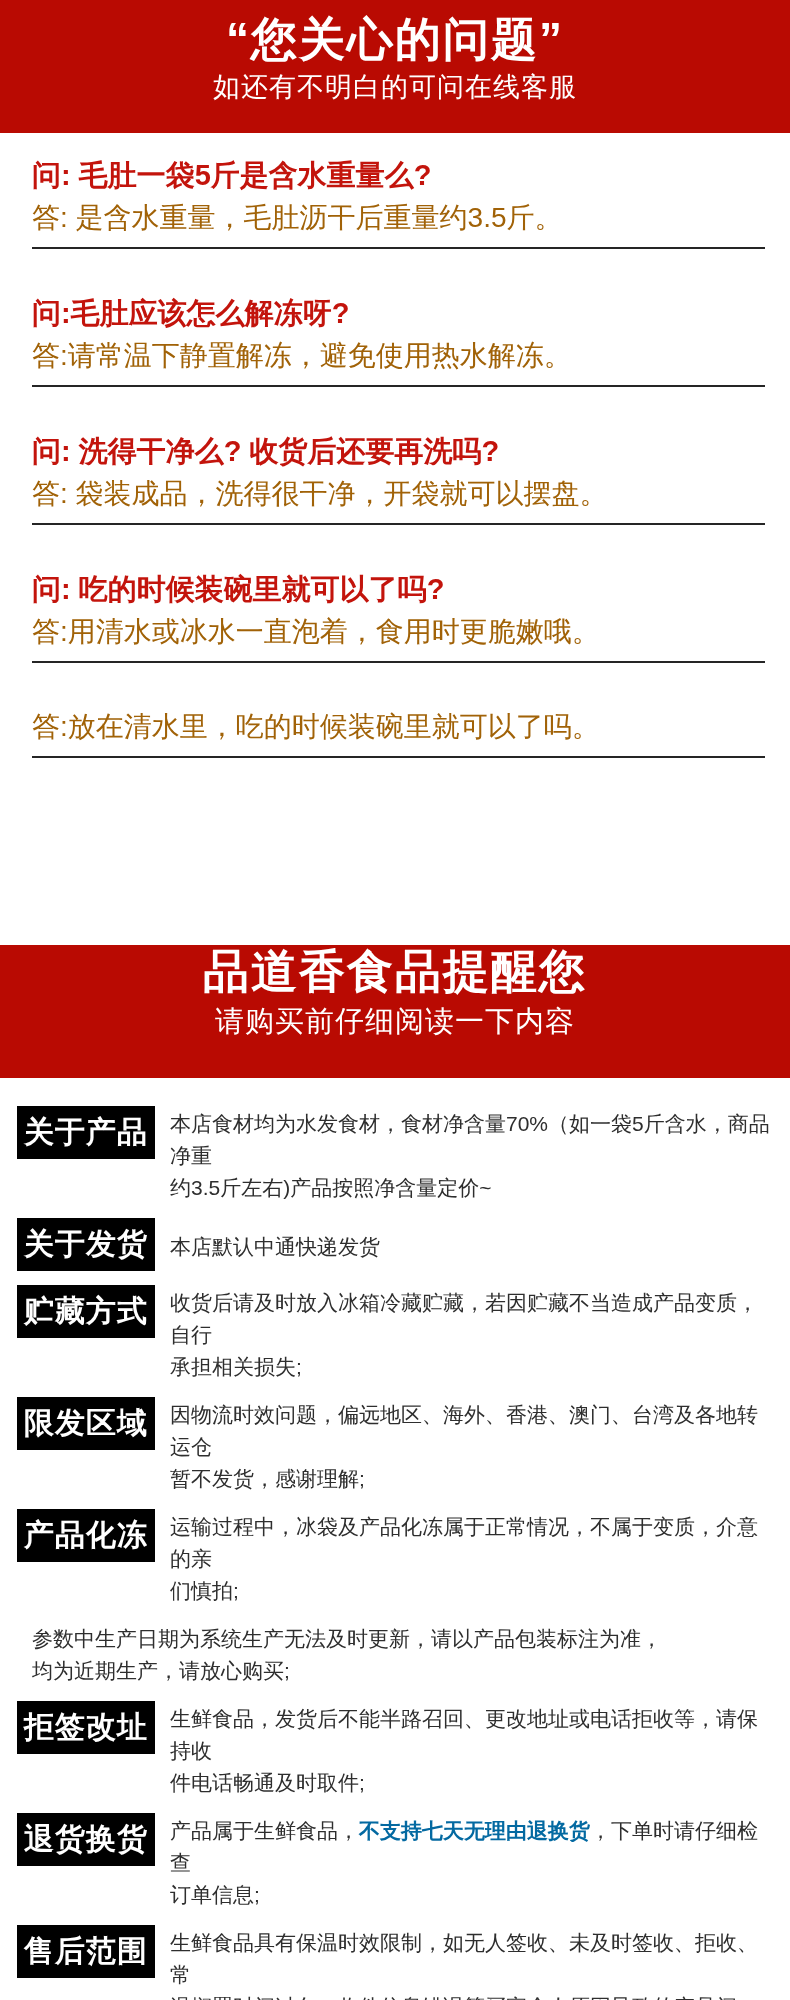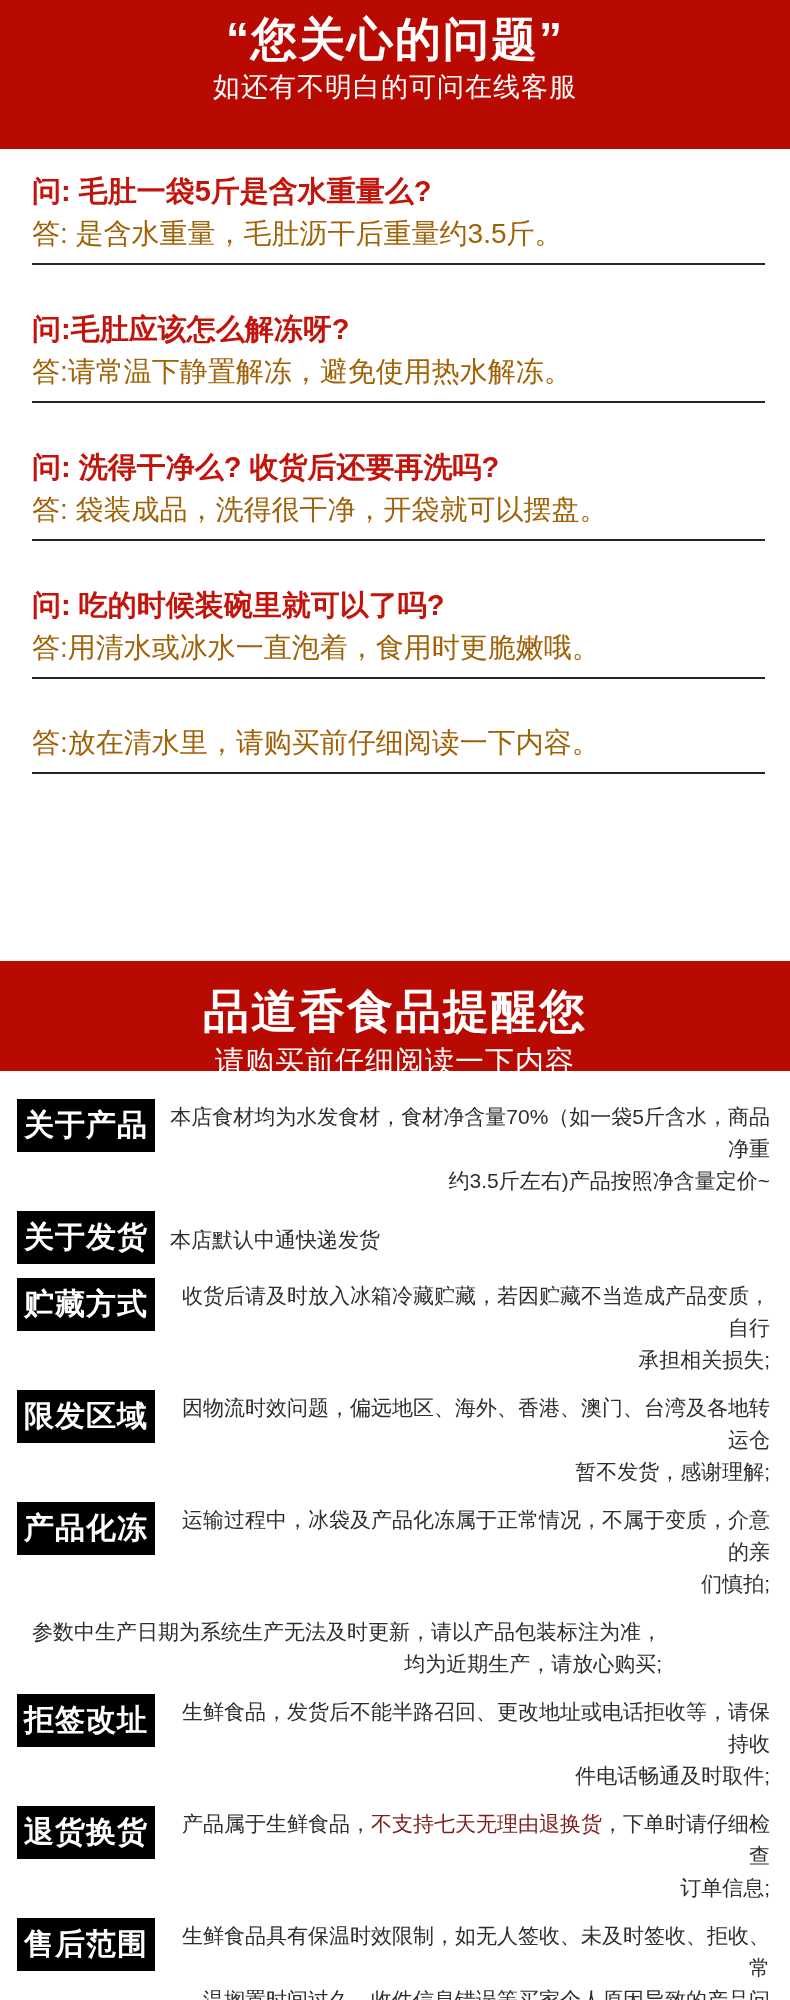--- a/index.html
+++ b/index.html
@@ -12,21 +12,21 @@
     font-family: "Liberation Sans", "DejaVu Sans", sans-serif;
   }
 
   
   .banner {
     background: #b90a02;
     color: #ffffff;
     text-align: center;
   }
   .banner-top {
-    height: 149px;
+    height: 133px;
     padding-top: 13px;
   }
   .banner-title {
     font-size: 46px;
     font-weight: bold;
     line-height: 52px;
     letter-spacing: 2px;
   }
   .banner-sub {
     font-size: 27px;
@@ -54,37 +54,35 @@
     line-height: 32px;
     margin-top: 11px;
   }
   .qa-divider {
     border-bottom: 2px solid #252525;
     margin-top: 13px;
   }
 
   
   .banner-notice {
-    height: 110px;
-    padding-top: 24px;
+    height: 133px;
   }
   .banner-notice .banner-title { font-size: 46px; }
   .banner-notice .banner-sub { font-size: 29px; margin-top: 9px; }
 
   
   .notice-section {
     height: 1045px;
     padding: 28px 20px 0 17px;
     overflow: hidden;
   }
   .notice-row {
     display: flex;
     align-items: flex-start;
     margin-bottom: 14px;
-    text-align: right;
   }
   .notice-label {
     flex-shrink: 0;
     width: 138px;
     height: 53px;
     background: #000000;
     color: #ffffff;
     font-size: 30px;
     font-weight: bold;
     letter-spacing: 1px;
@@ -95,22 +93,22 @@
   .notice-text {
     margin-left: 15px;
     padding-top: 2px;
     color: #2e2e2e;
     font-size: 21px;
     line-height: 32px;
     white-space: pre-line;
   }
   .notice-row.single .notice-text { padding-top: 13px; }
   .highlight {
-    color: #7f1d1d;
-    font-weight: normal;
+    color: #0369a1;
+    font-weight: bold;
   }
 </style>
 </head>
 <body>
 
 <div class="banner banner-top">
   <div class="banner-title">“您关心的问题”</div>
   <div class="banner-sub">如还有不明白的可问在线客服</div>
 </div>
 
@@ -129,21 +127,21 @@
     <div class="qa-question">问: 洗得干净么? 收货后还要再洗吗?</div>
     <div class="qa-answer">答: 袋装成品，洗得很干净，开袋就可以摆盘。</div>
     <div class="qa-divider"></div>
   </div>
   <div class="qa-item">
     <div class="qa-question">问: 吃的时候装碗里就可以了吗?</div>
     <div class="qa-answer">答:用清水或冰水一直泡着，食用时更脆嫩哦。</div>
     <div class="qa-divider"></div>
   </div>
   <div class="qa-item">
-    <div class="qa-answer">答:放在清水里，请购买前仔细阅读一下内容。</div>
+    <div class="qa-answer">答:放在清水里，吃的时候装碗里就可以了吗。</div>
     <div class="qa-divider"></div>
   </div>
 </div>
 
 <div class="banner banner-notice">
   <div class="banner-title">品道香食品提醒您</div>
   <div class="banner-sub">请购买前仔细阅读一下内容</div>
 </div>
 
 <div class="notice-section">

